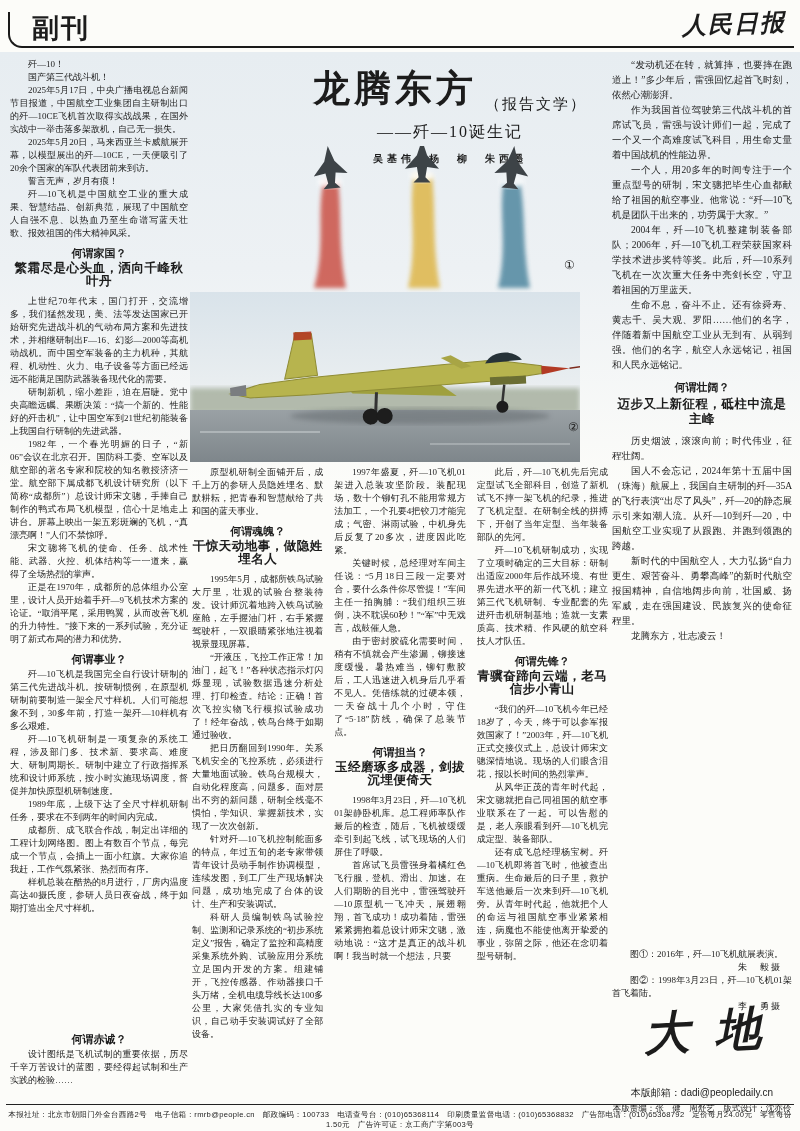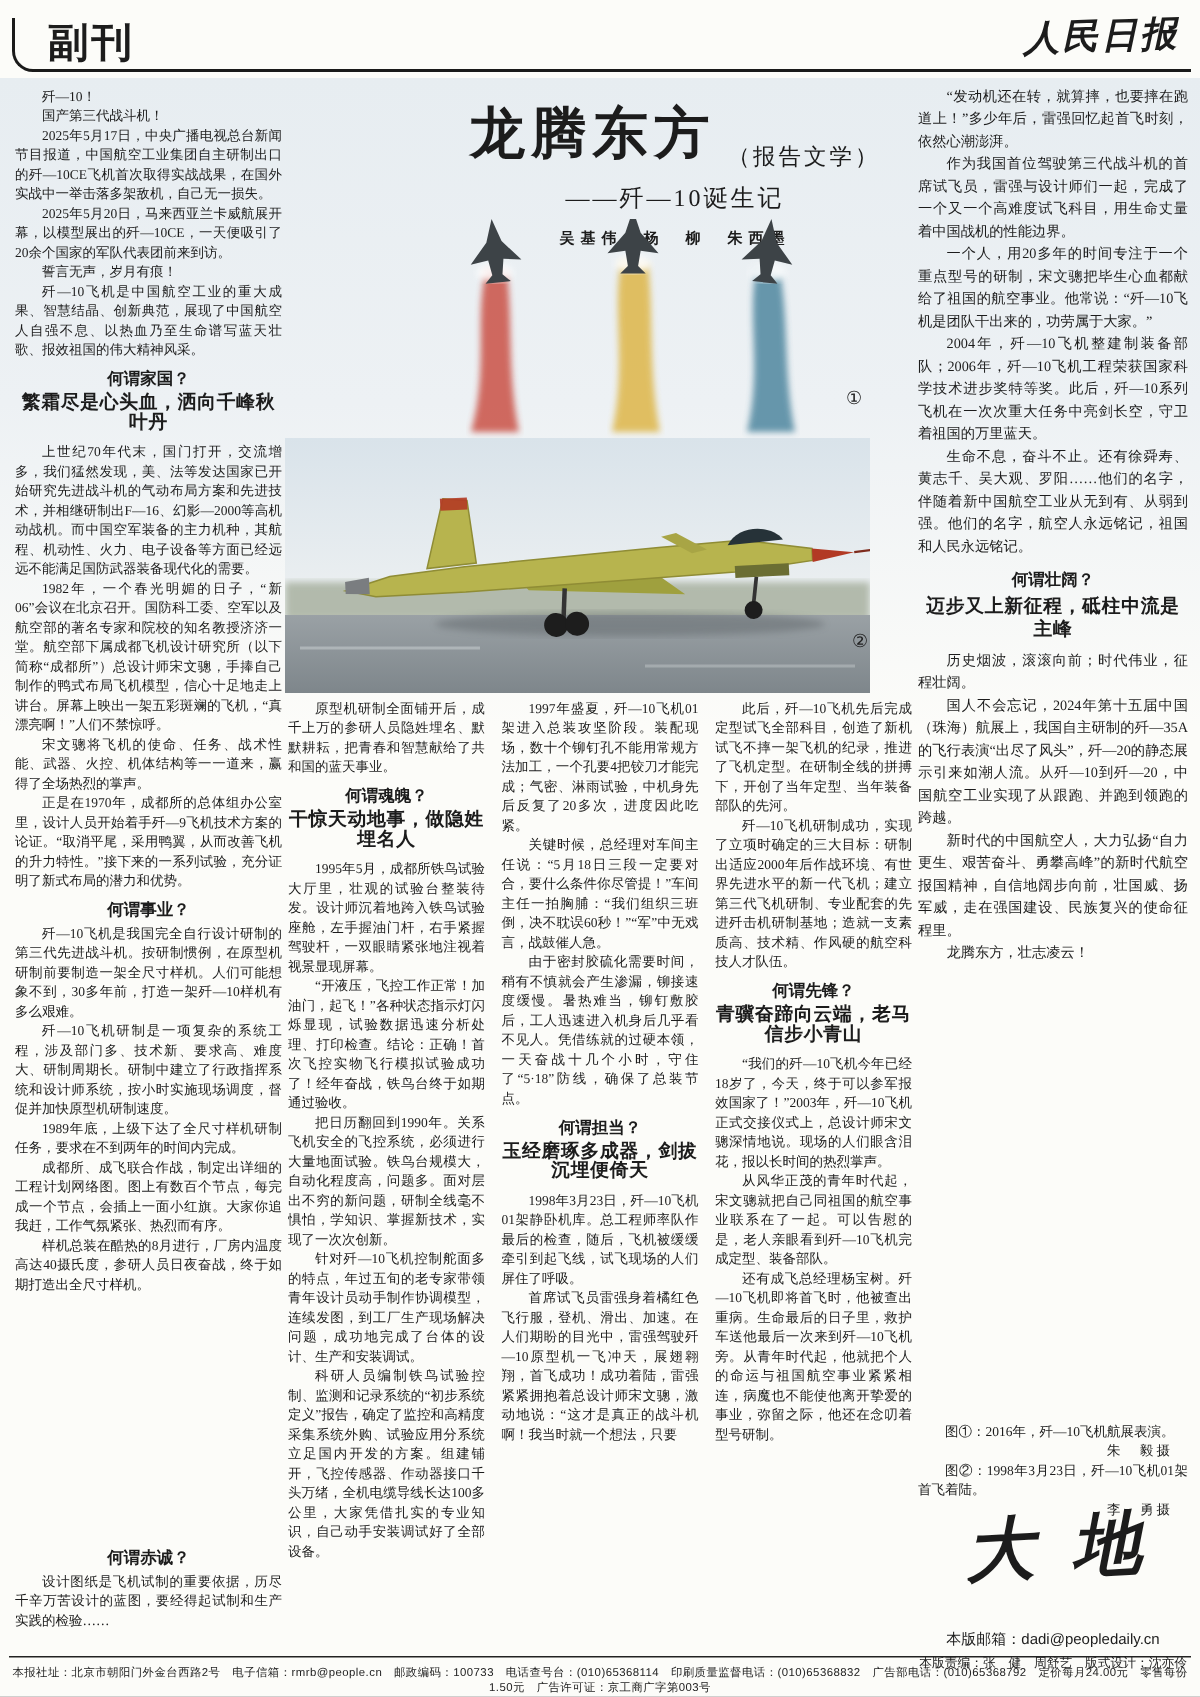--- a/index.html
+++ b/index.html
@@ -191,20 +191,24 @@
         <div class="sec-q">何谓家国？</div>
         <div class="sec-line">繁霜尽是心头血，洒向千峰秋叶丹</div>
 
       </div>
 
       <div class="block">
 
         <p class="para">上世纪70年代末，国门打开，交流增多，我们猛然发现，美、法等发达国家已开始研究先进战斗机的气动布局方案和先进技术，并相继研制出F—16、幻影—2000等高机动战机。而中国空军装备的主力机种，其航程、机动性、火力、电子设备等方面已经远远不能满足国防武器装备现代化的需要。</p>
       </div>
 
+      <div class="block">
+
+        <p class="para">研制新机，缩小差距，迫在眉睫。党中央高瞻远瞩、果断决策：“搞一个新的、性能好的歼击机”，让中国空军到21世纪初能装备上我国自行研制的先进武器。</p>
+      </div>
 
       <div class="block">
 
         <p class="para">1982年，一个春光明媚的日子，“新06”会议在北京召开。国防科工委、空军以及航空部的著名专家和院校的知名教授济济一堂。航空部下属成都飞机设计研究所（以下简称“成都所”）总设计师宋文骢，手捧自己制作的鸭式布局飞机模型，信心十足地走上讲台。屏幕上映出一架五彩斑斓的飞机，“真漂亮啊！”人们不禁惊呼。</p>
       </div>
 
       <div class="block">
 
         <p class="para">宋文骢将飞机的使命、任务、战术性能、武器、火控、机体结构等一一道来，赢得了全场热烈的掌声。</p>
       </div>

